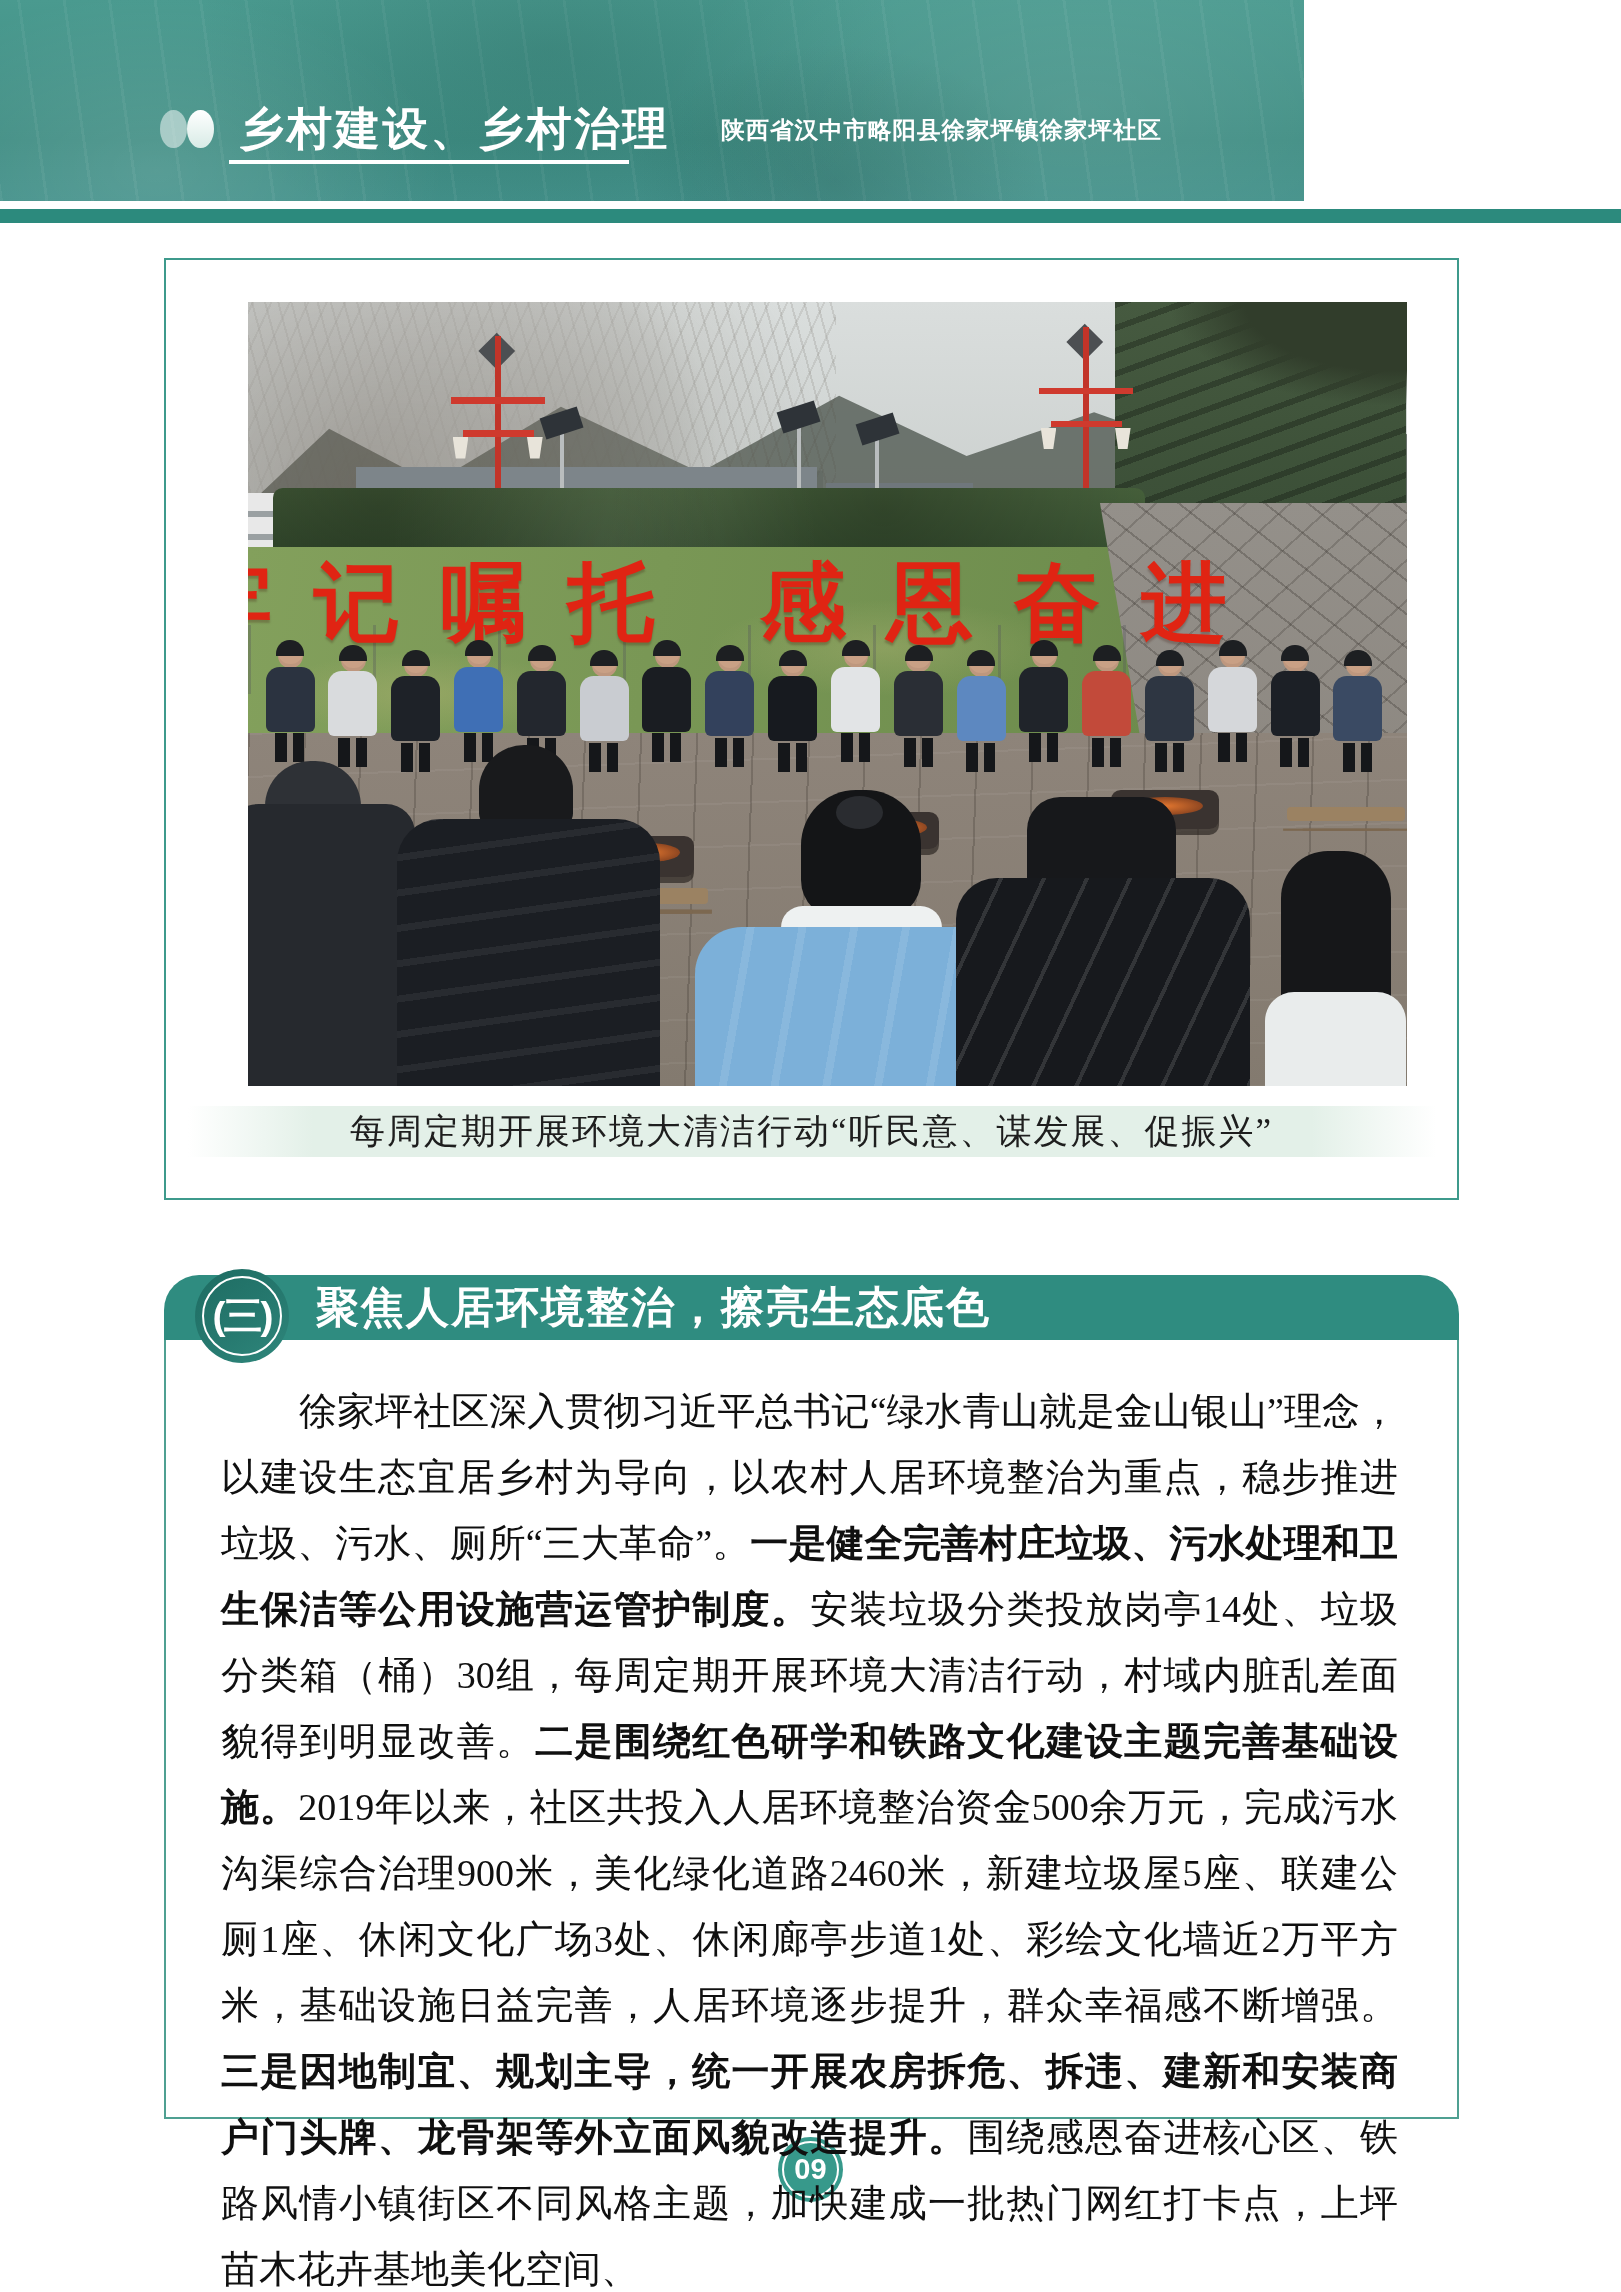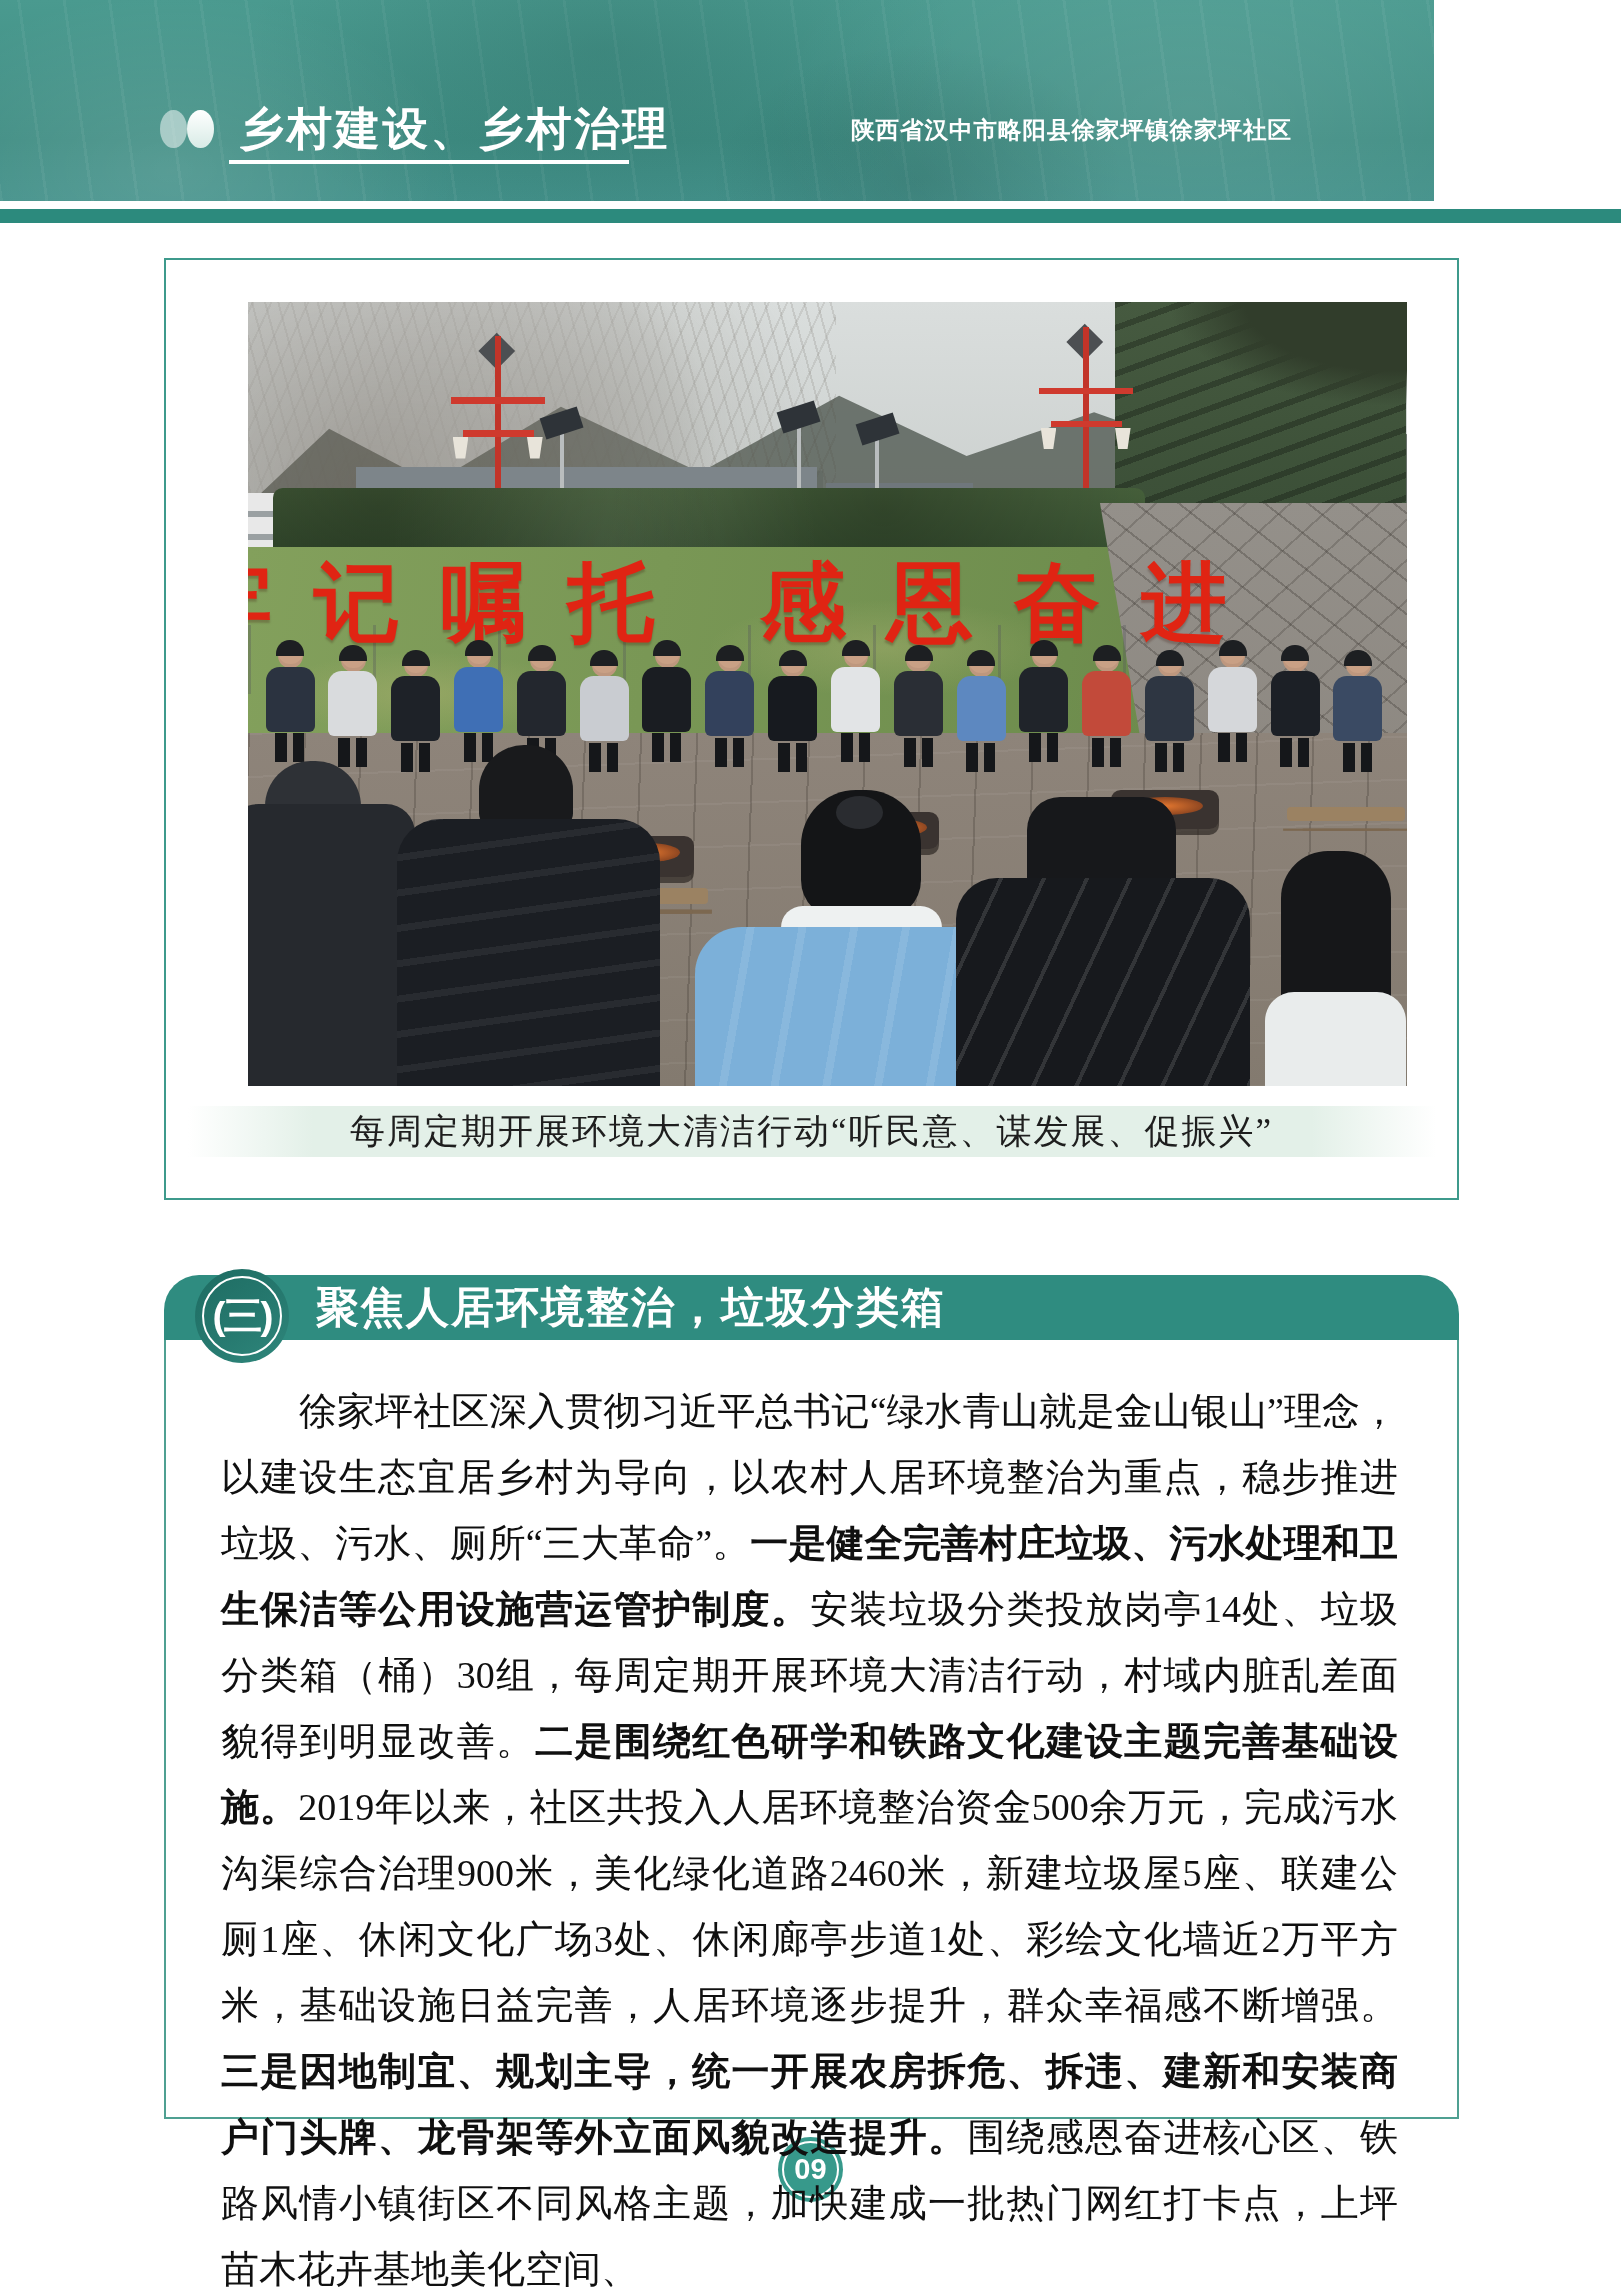--- a/index.html
+++ b/index.html
@@ -1,20 +1,20 @@
 <!DOCTYPE html>
 <html style="--header_teal: #4A9A8F; --divider_teal: #2C8A7D; --banner_teal: #2F8C80; --badge_teal: #26796F; --fold_teal: #68ABA1; --card_border: #3E9A8C; --caption_bg: #E3F0E8; --slogan_red: #E02413; --page_badge: #37998B;"><head>
 <meta charset="utf-8">
 <style>
   html,body{margin:0;padding:0;background:#fff;}
   .page{position:relative;width:1621px;height:2293px;background:#fff;overflow:hidden;
         font-family:"Liberation Sans",sans-serif;}
 
   
-  .hdr{position:absolute;left:0;top:0;width:1434px;height:201px;
+  .hdr{position:absolute;left:0;top:0;width:1304px;height:201px;
        background:
          radial-gradient(ellipse 412px 255px at 12% 85%, rgba(255,255,255,.12), transparent 70%),
          radial-gradient(ellipse 510px 294px at 42% 25%, rgba(15,60,54,.16), transparent 70%),
          radial-gradient(ellipse 588px 314px at 83% 55%, rgba(255,255,255,.10), transparent 72%),
          radial-gradient(ellipse 294px 196px at 64% 90%, rgba(12,50,45,.18), transparent 70%),
          repeating-linear-gradient(82deg, rgba(255,255,255,.05) 0 2.9px, transparent 2.9px 45px),
          linear-gradient(180deg,var(--header_teal,#4A9A8F),#3f8d83 70%,#43918a);}
   .hdr-dot{position:absolute;top:110px;width:26.5px;height:38px;border-radius:50%;}
   .hdr-dot.d1{left:160px;background:rgba(255,255,255,.5);}
   .hdr-dot.d2{left:187px;background:linear-gradient(180deg,#ffffff,#d8ebe6);}
@@ -346,21 +346,21 @@
     </div>
 
     <div class="caption-strip">
       <p>每周定期开展环境大清洁行动“听民意、谋发展、促振兴”</p>
     </div>
   </section>
 
   <section class="sect">
     <div class="s-fold"></div>
     <div class="s-banner">
-      <h2 class="s-title">聚焦人居环境整治，垃圾分类箱</h2>
+      <h2 class="s-title">聚焦人居环境整治，擦亮生态底色</h2>
     </div>
     <div class="s-badge">
       <span>(三)</span>
     </div>
     <div class="s-box">
       <p class="body-text"><span>徐家坪社区深入贯彻习近平总书记“绿水青山就是金山银山”理念，以建设生态宜居乡村为导向，以农村人居环境整治为重点，稳步推进垃圾、污水、厕所“三大革命”。</span><span class="b">一是健全完善村庄垃圾、污水处理和卫生保洁等公用设施营运管护制度。</span><span>安装垃圾分类投放岗亭14处、垃圾分类箱（桶）30组，每周定期开展环境大清洁行动，村域内脏乱差面貌得到明显改善。</span><span class="b">二是围绕红色研学和铁路文化建设主题完善基础设施。</span><span>2019年以来，社区共投入人居环境整治资金500余万元，完成污水沟渠综合治理900米，美化绿化道路2460米，新建垃圾屋5座、联建公厕1座、休闲文化广场3处、休闲廊亭步道1处、彩绘文化墙近2万平方米，基础设施日益完善，人居环境逐步提升，群众幸福感不断增强。</span><span class="b">三是因地制宜、规划主导，统一开展农房拆危、拆违、建新和安装商户门头牌、龙骨架等外立面风貌改造提升。</span><span>围绕感恩奋进核心区、铁路风情小镇街区不同风格主题，加快建成一批热门网红打卡点，上坪苗木花卉基地美化空间、</span></p>
     </div>
   </section>
 
   <div class="pgbadge">

